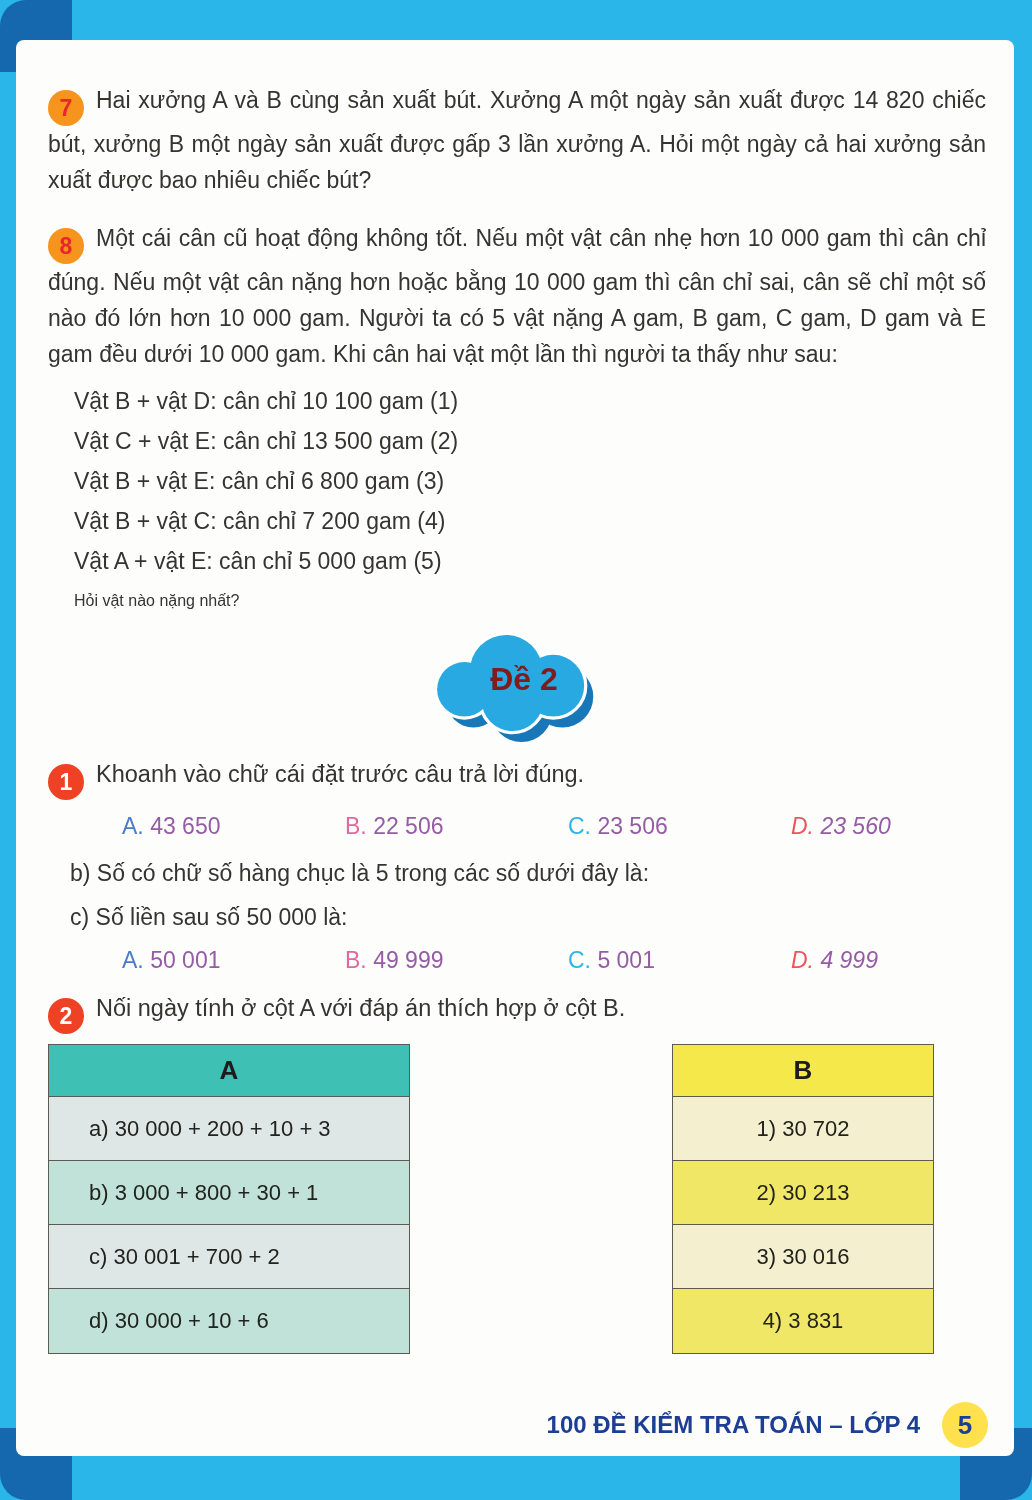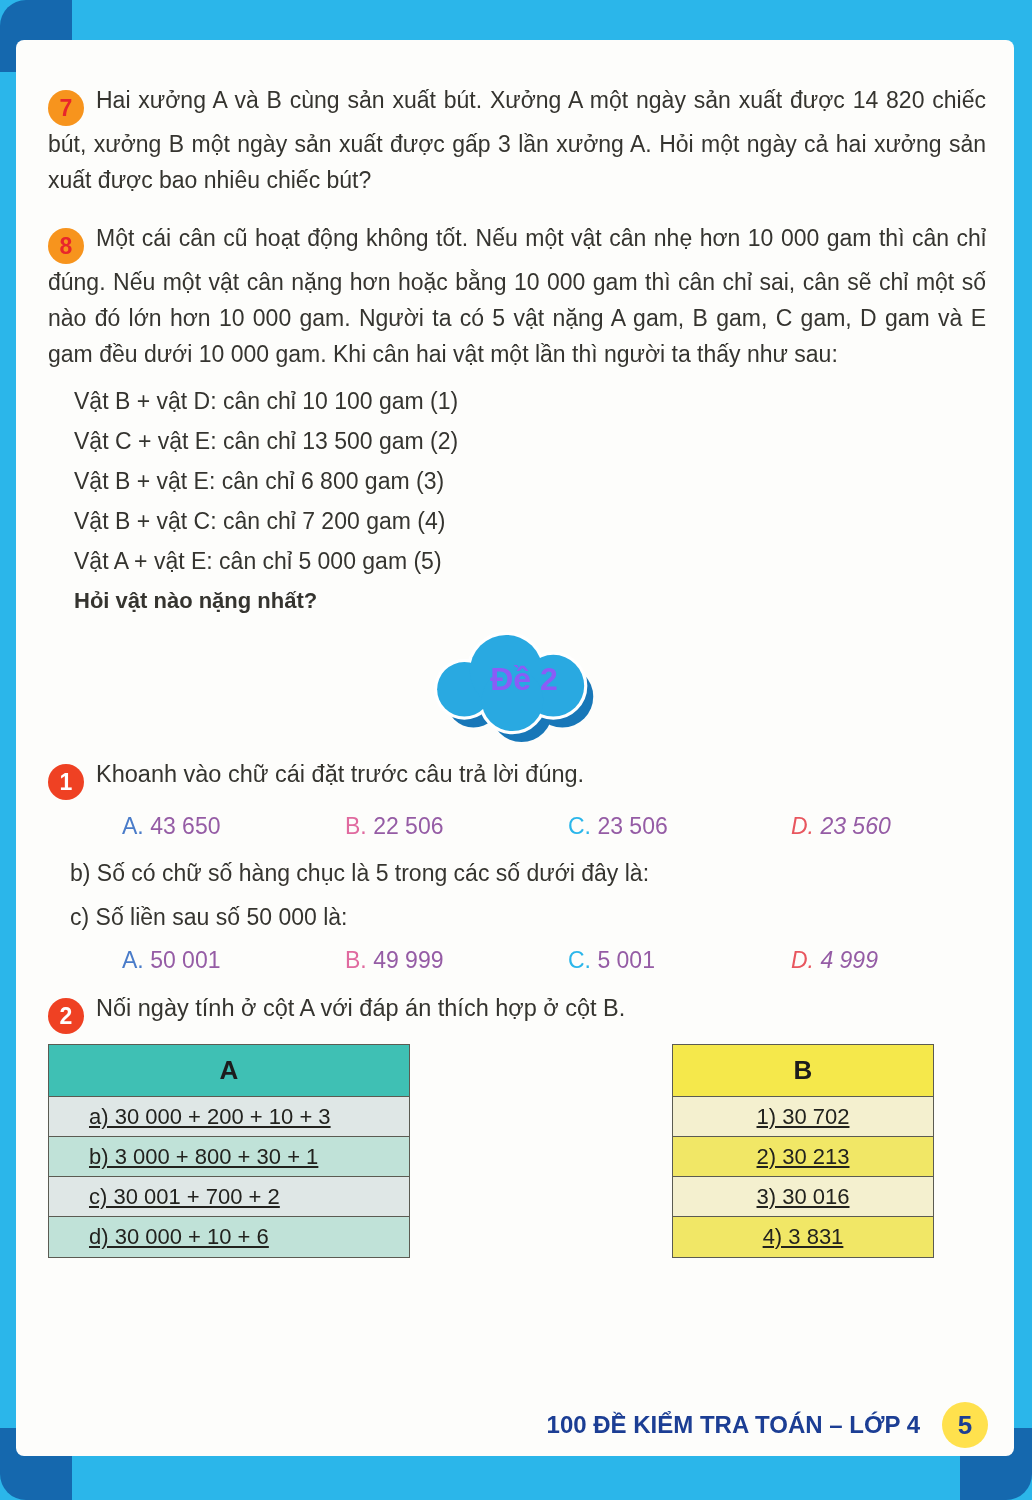--- a/index.html
+++ b/index.html
@@ -42,32 +42,32 @@
     display:inline-flex;align-items:center;justify-content:center;
     width:36px;height:36px;border-radius:50%;margin-right:12px;
     font-weight:bold;font-size:23px;vertical-align:-8px;
   }
   .badge-orange{background:var(--badge-orange,#F7941D);color:var(--badge-orange-number,#E8262B);}
   .badge-red{background:var(--badge-red,#EF4123);color:#fff;}
   .p7{margin-bottom:22px;}
   .p8{margin-bottom:12px;}
   .weighings{margin-left:26px;margin-bottom:4px;}
   .weighing{font-size:23px;line-height:34px;color:#35342f;margin-bottom:6px;}
-  .final-question{font-size:22px;line-height:34px;color:#35342f;margin-left:26px;margin-bottom:6px;font-weight:bold;}
+  .final-question{font-size:16px;line-height:34px;color:#35342f;margin-left:26px;margin-bottom:6px;}
   
   .cloud-wrap{text-align:center;margin:2px 0 8px;}
   .cloud{position:relative;display:inline-block;width:208px;height:118px;}
   .cloud svg{width:100%;height:100%;display:block;}
   .cloud-shadow circle{fill:var(--cloud-shadow,#1877B8);}
   .cloud-outline circle{fill:var(--cloud-blue,#29A9E1);stroke:#fff;stroke-width:7;}
   .cloud-fill circle{fill:var(--cloud-blue,#29A9E1);}
   .cloud-label{
     position:absolute;inset:0;display:flex;align-items:center;justify-content:center;
     padding-left:14px;padding-bottom:8px;
-    font-size:32px;font-weight:bold;color:#8b5cf6;
+    font-size:32px;font-weight:bold;color:#7f1d1d;
   }
   
   .q-head{font-size:23.5px;line-height:36px;color:#35342f;margin:10px 0 10px;}
   .subq{font-size:23px;line-height:34px;color:#35342f;padding-left:22px;margin:8px 0 10px;}
   .opts{display:flex;padding-left:74px;margin-bottom:14px;}
   .opt{width:223px;font-size:23px;line-height:32px;white-space:nowrap;}
   .opt:last-child{width:auto;font-style:italic;}
   .opt-letter{font-weight:normal;}
   .col0 .opt-letter{color:var(--option-letter-a,#4A7CC9);}
   .col1 .opt-letter{color:var(--option-letter-b,#E06A9F);}
@@ -79,22 +79,22 @@
   .mtable{border:1px solid #5b5b52;}
   .mtable-a{width:362px;}
   .mtable-b{width:262px;}
   .mt-header{
     height:52px;display:flex;align-items:center;justify-content:center;
     font-size:26px;font-weight:bold;color:#1c1c1c;border-bottom:1px solid #5b5b52;
   }
   .mtable-a .mt-header{background:var(--table-a-header,#3FC0B4);}
   .mtable-b .mt-header{background:var(--table-b-header,#F5E84B);}
   .mt-row{
-    height:40px;display:flex;align-items:center;
-    font-size:22px;color:#22221e;border-bottom:1px solid #5b5b52;text-decoration:underline;
+    height:64px;display:flex;align-items:center;
+    font-size:22px;color:#22221e;border-bottom:1px solid #5b5b52;
   }
   .mt-row:last-child{border-bottom:none;}
   .mtable-a .mt-row{padding-left:40px;}
   .mtable-b .mt-row{justify-content:center;}
   .mtable-a .mt-row:nth-child(even){background:#dfe7e6;}
   .mtable-a .mt-row:nth-child(odd){background:#c0e2d8;}
   .mtable-b .mt-row:nth-child(even){background:#f4f0cf;}
   .mtable-b .mt-row:nth-child(odd){background:#f1e766;}
   
   .footer{

